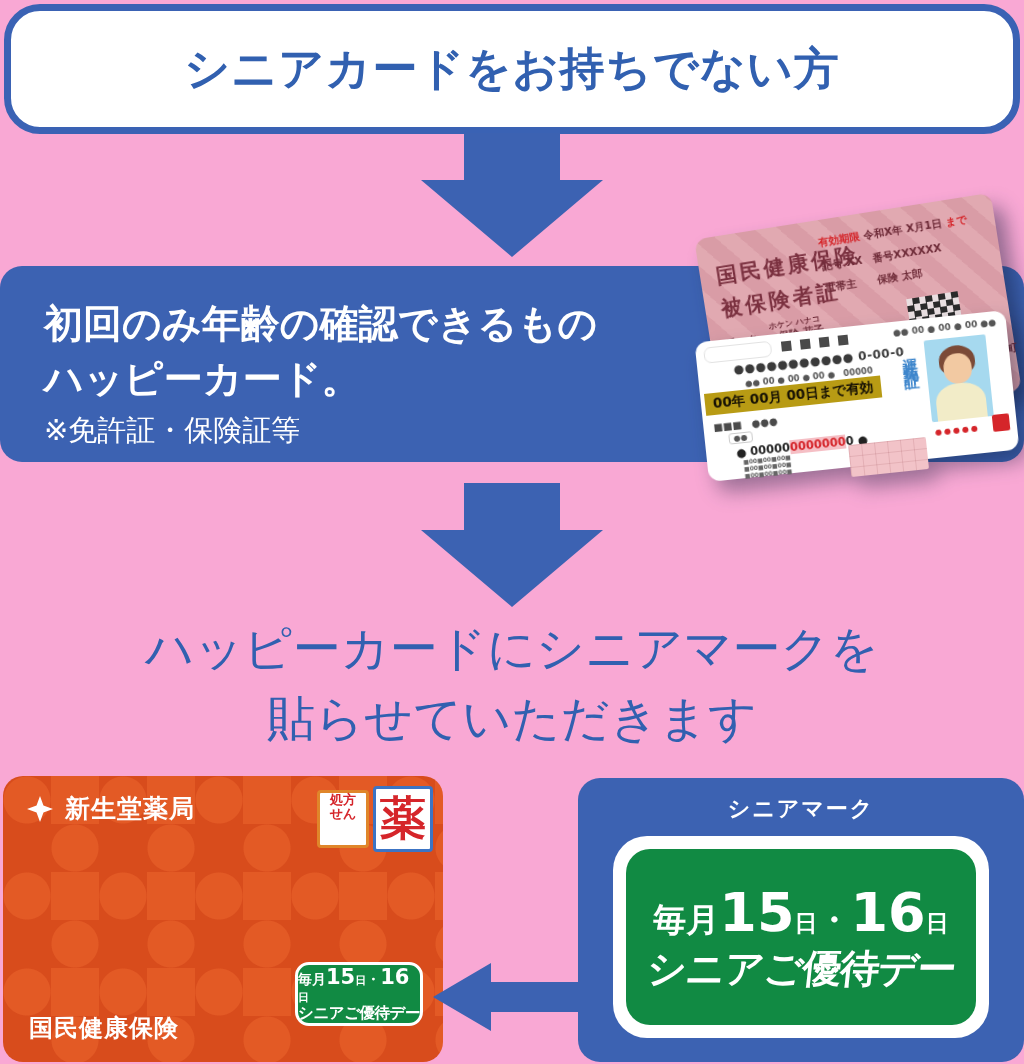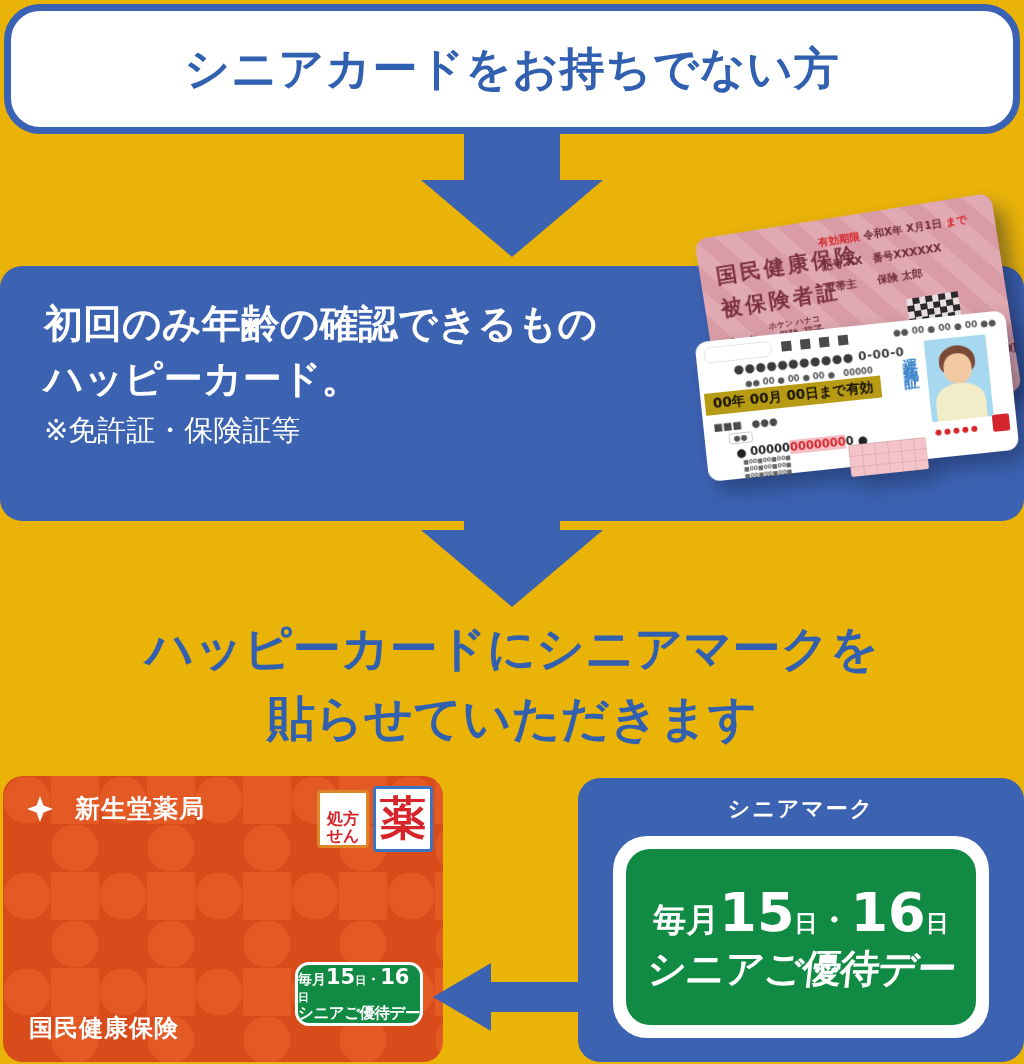--- a/index.html
+++ b/index.html
@@ -1,32 +1,32 @@
 <!DOCTYPE html>
 <html><head>
 <meta charset="utf-8">
 <style>
   html,body{margin:0;padding:0;background:#fff;}
   .stage{position:relative;width:1024px;height:1064px;overflow:hidden;
-         font-family:"DejaVu Sans",sans-serif;background:#eab308;}
+         font-family:"DejaVu Sans",sans-serif;background:#f9a8d4;}
   .abs{position:absolute;}
 
   
   .top-box{left:4px;top:4px;width:1002px;height:116px;border:7px solid #3A62B4;
            border-radius:36px;background:#fff;display:flex;align-items:center;justify-content:center;}
   .top-box .title{font-size:45px;font-weight:900;color:#3160B0;letter-spacing:1px;}
 
   
   .arrow-svg{display:block;}
   .arrow1{left:421px;top:133px;}
   .arrow2{left:421px;top:483px;}
   .arrow-left{left:433px;top:963px;z-index:9;}
 
   
-  .banner{left:0;top:266px;width:1024px;height:255px;background:#3C62B2;border-radius:22px;
+  .banner{left:0;top:266px;width:1024px;height:196px;background:#3C62B2;border-radius:22px;
           box-sizing:border-box;padding:30px 24px 0 44px;color:#fff;}
   .banner .b-line{font-size:39px;font-weight:900;line-height:1.42;}
   .banner .b-note{font-size:29px;font-weight:500;margin-top:4px;}
 
   
   .ins-card{left:708px;top:215px;width:300px;height:200px;border-radius:12px;
             transform:rotate(-9deg);z-index:5;
             background:repeating-linear-gradient(50deg,#D99CA6 0 16px,#E1A9B1 16px 32px);
             filter:drop-shadow(10px 14px 10px rgba(15,25,55,.45));
             color:#6E2B38;}
@@ -69,36 +69,36 @@
             color:#3E86CC;letter-spacing:4px;}
   .lic-photo{left:228px;top:22px;width:62px;height:82px;background:#A6D9EF;border-radius:2px;overflow:hidden;}
   .ph-hair{position:absolute;left:13px;top:8px;width:36px;height:30px;background:#7B4A37;border-radius:50% 50% 42% 42%;}
   .ph-face{position:absolute;left:17px;top:16px;width:28px;height:30px;background:#F2C9A2;border-radius:46%;}
   .ph-body{position:absolute;left:6px;top:46px;width:50px;height:40px;background:#F2ECC8;border-radius:45% 45% 0 0;}
   .lic-reddots{left:230px;top:110px;font-size:8px;color:#D5252A;letter-spacing:2px;font-weight:900;}
   .lic-redsq{left:288px;top:103px;width:17px;height:17px;background:#D5252A;border-radius:2px;}
 
   
   .heading{left:0;top:614px;width:1024px;text-align:center;color:#3160B0;
-           font-size:48px;font-weight:700;line-height:1.45;}
+           font-size:48px;font-weight:400;line-height:1.45;}
 
   
   .happy-card{left:3px;top:776px;width:440px;height:286px;border-radius:20px;overflow:hidden;z-index:2;
       background-color:#D84C1C;
       background-image:
         radial-gradient(circle at 24px 24px,#E35A25 23px,rgba(227,90,37,0) 24px),
         radial-gradient(circle at 72px 72px,#E35A25 23px,rgba(227,90,37,0) 24px),
         conic-gradient(from 0deg at 48px 48px,#E35A25 0deg 90deg,rgba(0,0,0,0) 90deg 360deg);
       background-size:96px 96px;}
-  .brand-row{left:24px;top:16px;display:flex;align-items:center;gap:22px;color:#fff;}
+  .brand-row{left:24px;top:16px;display:flex;align-items:center;gap:12px;color:#fff;}
   .brand-row .brand{font-size:25px;font-weight:900;letter-spacing:1px;}
   .rx-badge{right:10px;top:10px;display:flex;align-items:center;gap:4px;}
   .rx-left{width:46px;height:52px;background:#fff;border:3px solid #E0862A;border-radius:4px;
-           display:flex;flex-direction:column;align-items:center;justify-content:flex-end;
-           font-size:16px;font-weight:900;color:#D5252A;line-height:1.1;}
+           display:flex;flex-direction:column;align-items:center;justify-content:flex-start;
+           font-size:13px;font-weight:900;color:#D5252A;line-height:1.1;}
   .rx-right{width:54px;height:60px;background:#fff;border:3px solid #3C74C4;border-radius:4px;
             display:flex;align-items:center;justify-content:center;
             font-size:46px;font-weight:900;color:#D5252A;}
   .sticker{left:292px;top:186px;width:128px;height:64px;background:#118A43;border:3px solid #fff;
            border-radius:14px;box-sizing:border-box;display:flex;flex-direction:column;
            align-items:center;justify-content:center;color:#fff;font-weight:900;line-height:1.12;}
   .sticker .s1{font-size:14px;}
   .sticker .s1 .num{font-size:21px;}
   .sticker .s1 .unit{font-size:11px;}
   .sticker .s2{font-size:15.5px;letter-spacing:-.5px;}

